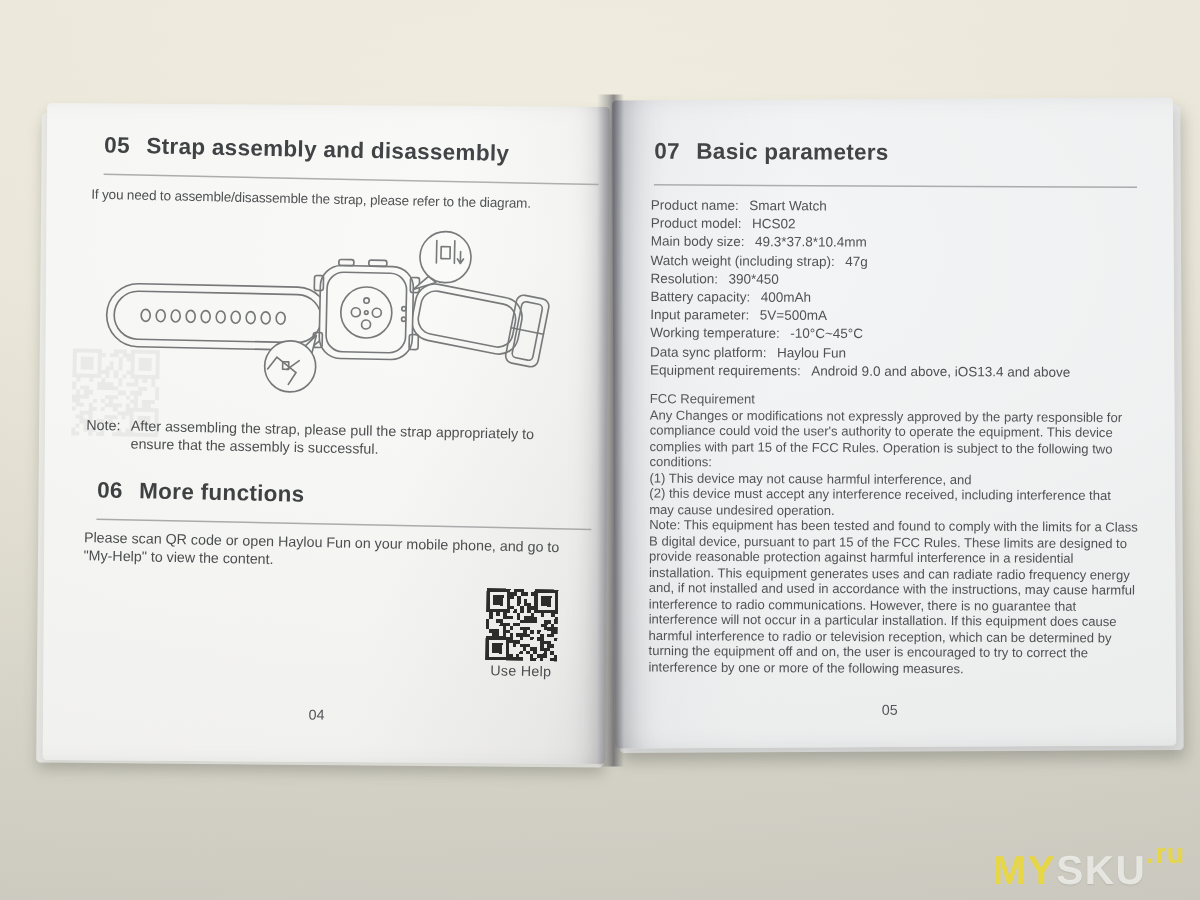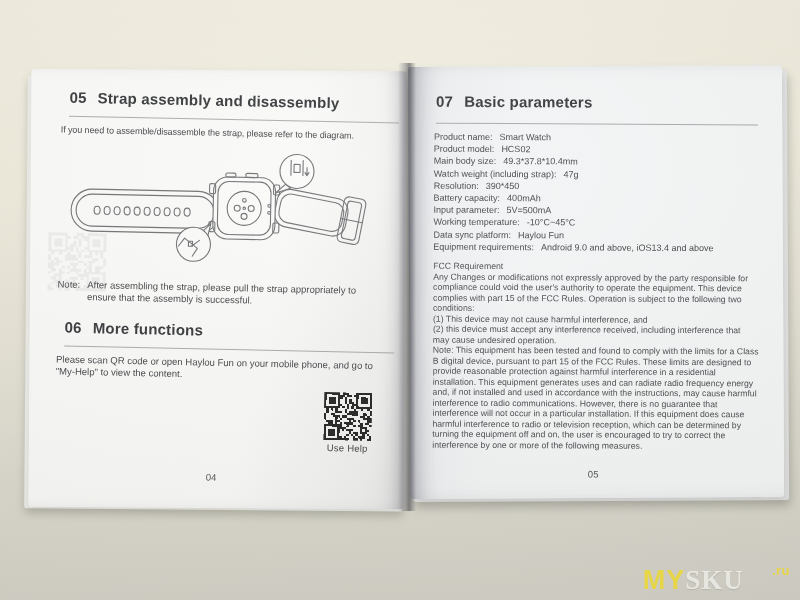--- a/index.html
+++ b/index.html
@@ -60,22 +60,22 @@
   .param-line{font-size:9px;line-height:12.2px;color:#3f4144;white-space:nowrap;}
   .param-value{margin-left:7px;}
   .fcc{position:absolute;left:26px;top:194px;width:326px;font-size:8.7px;line-height:10.5px;color:#44464a;}
   .fcc-head{margin-bottom:0;}
 
   .watermark{
     position:absolute;right:10px;bottom:6px;z-index:9;
     font-weight:bold;font-size:27px;letter-spacing:1px;line-height:1;
   }
   .wm-yellow{color:rgba(233,215,59,.92);}
-  .wm-gray{color:rgba(244,244,240,.78);text-shadow:0 1px 1px rgba(120,120,110,.25);font-family:Liberation Serif, serif;}
-  .wm-ru{display:inline-block;font-size:13px;transform:translateY(-14px);letter-spacing:.5px;margin-left:28px;}
+  .wm-gray{color:rgba(244,244,240,.78);text-shadow:0 1px 1px rgba(120,120,110,.25);}
+  .wm-ru{display:inline-block;font-size:19px;transform:translateY(-14px);letter-spacing:.5px;}
   svg .ln{stroke:#6a6c6e;fill:none;stroke-width:1.1;stroke-linejoin:round;stroke-linecap:round;}
   svg .fillpage{fill:#fbfbfa;}
 </style>
 </head>
 <body>
 
 <div class="stage">
 
   <div class="under under-left"></div>
   <div class="under under-right"></div>

